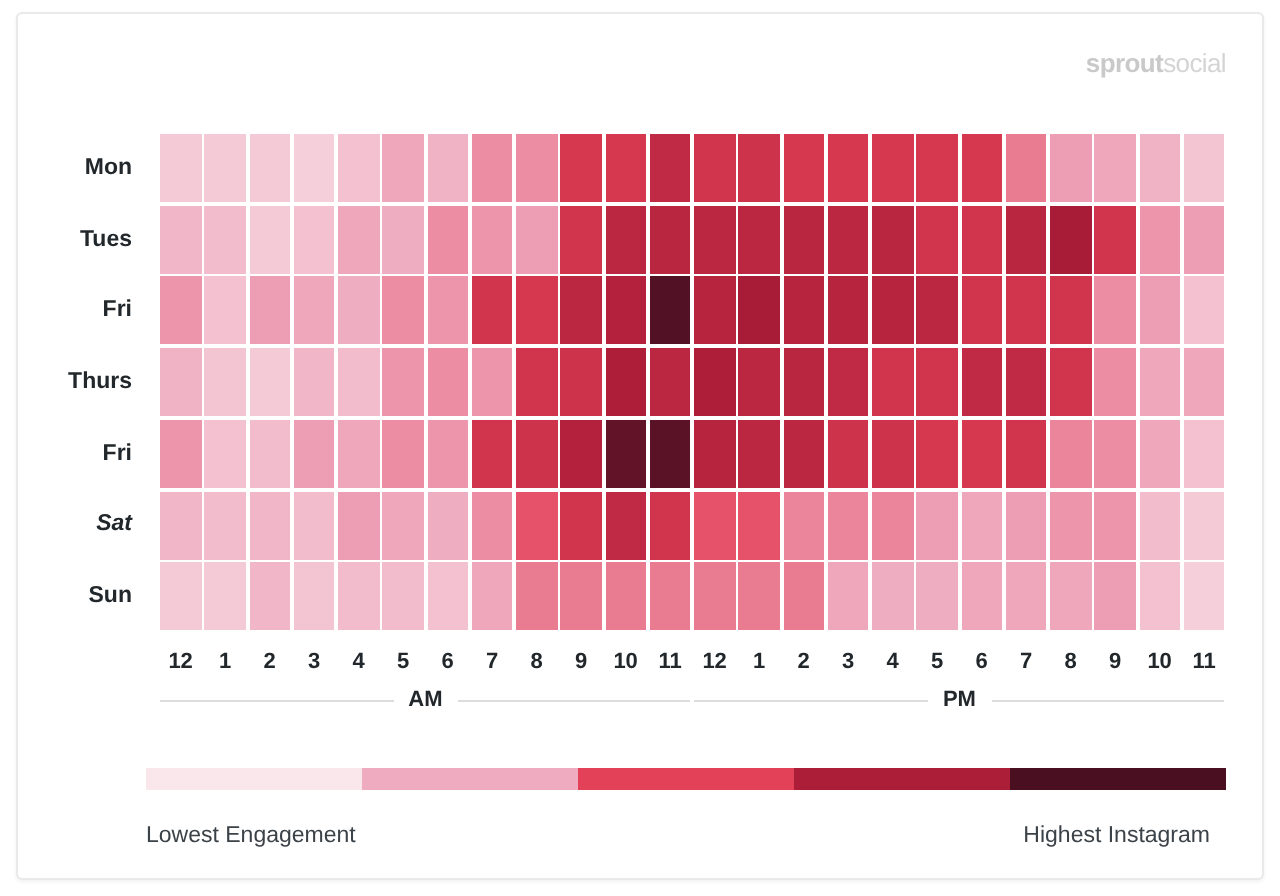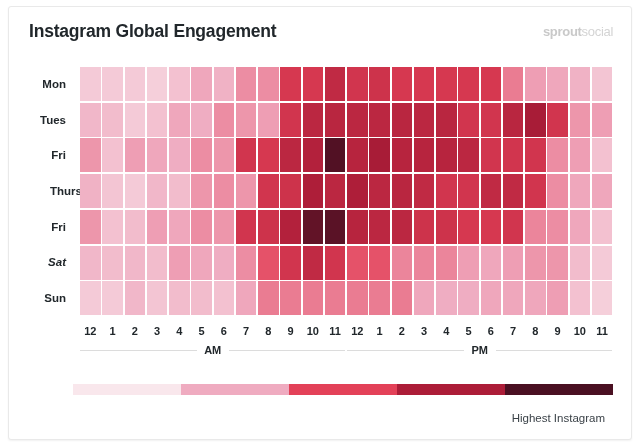--- a/index.html
+++ b/index.html
@@ -65,29 +65,28 @@
   }
   .legend-low{left:64px;}
   .legend-high{right:26px;}
 </style>
 </head>
 <body>
 
 <div class="card">
 
   <div class="header">
-    <div class="title">Instagram Global Engagement</div>
     <div class="logo"><span class="b">sprout</span><span class="l">social</span></div>
   </div>
 
   <div class="grid-wrap" id="grid-wrap">
       <div class="daylabel" style="left: 1px; top: 70.85px;">Mon</div>
       <div class="daylabel" style="left: 1px; top: 106.55px;">Tues</div>
       <div class="daylabel" style="left: 1px; top: 142.25px;">Fri</div>
-      <div class="daylabel" style="left: 1px; top: 177.95px; padding-left: 16px;">Thurs</div>
+      <div class="daylabel" style="left: 1px; top: 177.95px;">Thurs</div>
       <div class="daylabel" style="left: 1px; top: 213.65px;">Fri</div>
       <div class="daylabel" style="left: 1px; top: 249.35px; font-style: italic;">Sat</div>
       <div class="daylabel" style="left: 1px; top: 285.05px;">Sun</div>
       <div class="cell" style="left: 71px; top: 60px; width: 20.65px; height: 34.1px; background: rgb(244, 202, 215);"></div>
       <div class="cell" style="left: 93.25px; top: 60px; width: 20.65px; height: 34.1px; background: rgb(244, 202, 215);"></div>
       <div class="cell" style="left: 115.5px; top: 60px; width: 20.65px; height: 34.1px; background: rgb(244, 202, 215);"></div>
       <div class="cell" style="left: 137.75px; top: 60px; width: 20.65px; height: 34.1px; background: rgb(245, 207, 218);"></div>
       <div class="cell" style="left: 160px; top: 60px; width: 20.65px; height: 34.1px; background: rgb(243, 193, 208);"></div>
       <div class="cell" style="left: 182.25px; top: 60px; width: 20.65px; height: 34.1px; background: rgb(239, 167, 188);"></div>
       <div class="cell" style="left: 204.5px; top: 60px; width: 20.65px; height: 34.1px; background: rgb(240, 178, 197);"></div>
@@ -282,15 +281,16 @@
       <div class="ampm" style="left: 450.7px; top: 336.9px; width: 40px;">PM</div>
       <div class="ampm-line" style="left: 338px; width: 116.7px; top: 342.9px;"></div>
       <div class="ampm-line" style="left: 486.7px; width: 116.7px; top: 342.9px;"></div>
       <div class="legend-swatch" style="left: 64px; top: 377px; width: 108px; background: rgb(249, 231, 236);"></div>
       <div class="legend-swatch" style="left: 172px; top: 377px; width: 108px; background: rgb(239, 171, 192);"></div>
       <div class="legend-swatch" style="left: 280px; top: 377px; width: 108px; background: rgb(227, 65, 88);"></div>
       <div class="legend-swatch" style="left: 388px; top: 377px; width: 108px; background: rgb(172, 29, 56);"></div>
       <div class="legend-swatch" style="left: 496px; top: 377px; width: 108px; background: rgb(74, 16, 34);"></div>
     </div>
 
+  <div class="legend-label legend-low">Lowest Engagement</div>
   <div class="legend-label legend-high">Highest Instagram</div>
 
 </div>
 
 </body></html>

